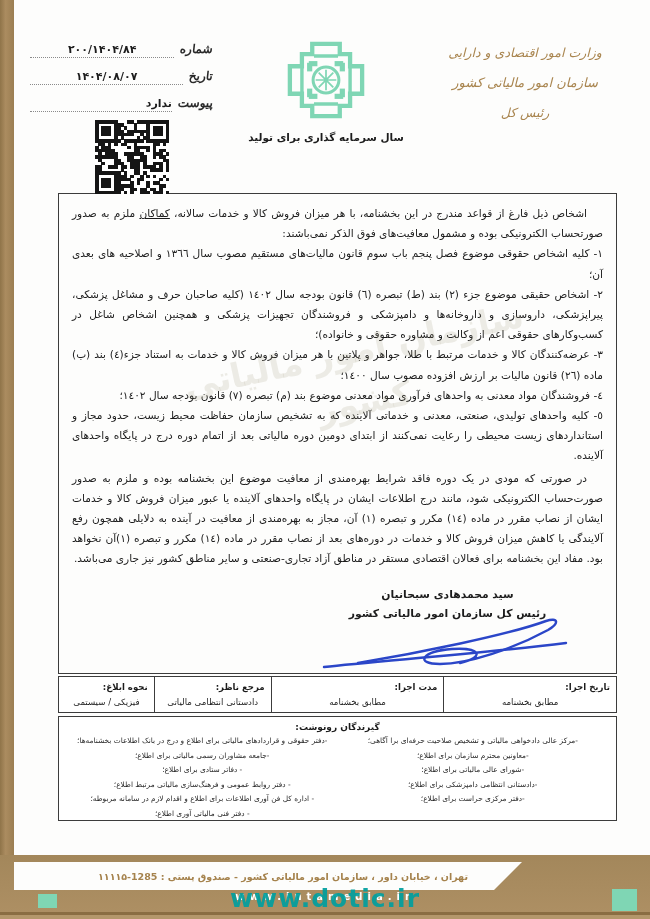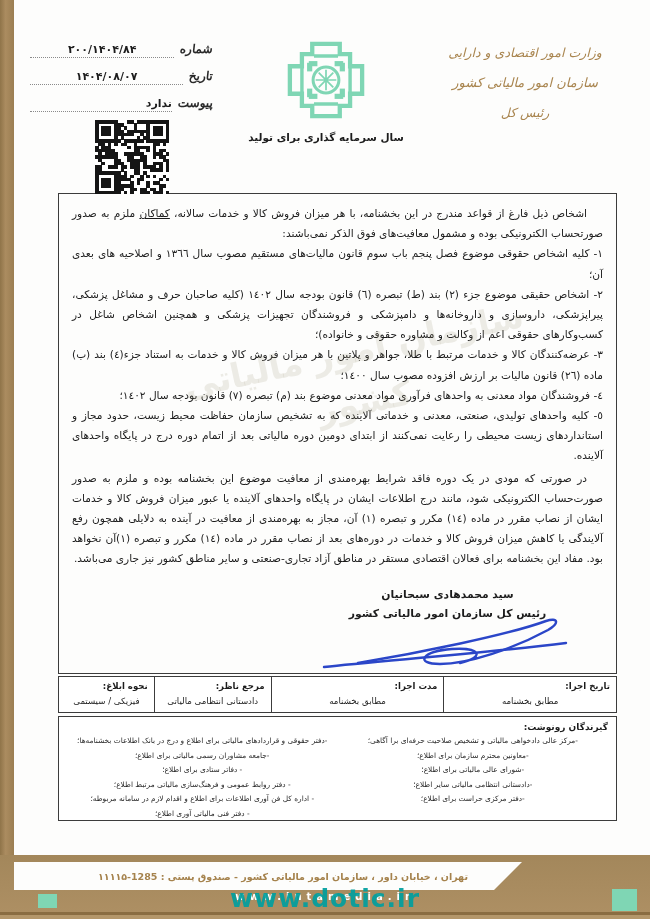--- a/index.html
+++ b/index.html
@@ -70,33 +70,33 @@
   }
   .sig-svg{position:absolute;top:24px;left:-12px;width:255px;height:66px;}
   
   .info-table{
     position:absolute;left:58px;top:676px;width:559px;height:37px;
     box-sizing:border-box;border:1.5px solid #3c3c3c;
     display:flex;direction:rtl;background:#fff;
   }
   .info-cell{
     box-sizing:border-box;padding:2px 6px;display:flex;flex-direction:column;
-    font-size:8.6px;line-height:15px;
+    font-size:8.6px;line-height:15px;justify-content:center;
   }
   .info-cell:not(:last-child){border-left:1px solid #3c3c3c;}
   .info-cell .lbl{font-weight:bold;text-align:right;}
   .info-cell .val{text-align:center;}
   .w31{width:31%;}.w21{width:21%;}.w17{width:17%;}
   
   .cc-box{
     position:absolute;left:58px;top:716px;width:559px;height:105px;
     box-sizing:border-box;border:1.5px solid #3c3c3c;
     padding:3px 8px;direction:rtl;background:#fff;
   }
-  .cc-title{font-weight:bold;font-size:9px;line-height:14px;}
+  .cc-title{font-weight:bold;font-size:9px;line-height:14px;text-align:center;}
   .cc-cols{display:flex;direction:rtl;}
   .cc-col{width:50%;font-size:7.4px;line-height:14.6px;text-align:center;color:#2a2a2a;}
   
   .footer-band{
     position:absolute;left:0;top:855px;width:650px;height:57px;
     background:linear-gradient(180deg,#a3875b,#ad8f63);
   }
   .footer-tab{
     position:absolute;left:14px;top:862px;width:508px;height:28px;
     background:#fdfdfc;
@@ -518,21 +518,21 @@
   </div>
 </div>
 
 <div class="cc-box">
   <div class="cc-title">گیرندگان رونوشت:</div>
   <div class="cc-cols">
     <div class="cc-col">
       <div>-مرکز عالی دادخواهی مالیاتی و تشخیص صلاحیت حرفه‌ای برا آگاهی؛</div>
       <div>-معاونین محترم سازمان برای اطلاع؛</div>
       <div>-شورای عالی مالیاتی برای اطلاع؛</div>
-      <div>-دادستانی انتظامی مالیاتی سایر اطلاع؛</div>
+      <div>-دادستانی انتظامی دامپزشکی برای اطلاع؛</div>
       <div>-دفتر مرکزی حراست برای اطلاع؛</div>
     </div>
     <div class="cc-col">
       <div>-دفتر حقوقی و قراردادهای مالیاتی برای اطلاع و درج در بانک اطلاعات بخشنامه‌ها؛</div>
       <div>-جامعه مشاوران رسمی مالیاتی برای اطلاع؛</div>
       <div>- دفاتر ستادی برای اطلاع؛</div>
       <div>- دفتر روابط عمومی و فرهنگ‌سازی مالیاتی مرتبط اطلاع؛</div>
       <div>- اداره کل فن آوری اطلاعات برای اطلاع و اقدام لازم در سامانه مربوطه؛</div>
       <div>- دفتر فنی مالیاتی آوری اطلاع؛</div>
     </div>

